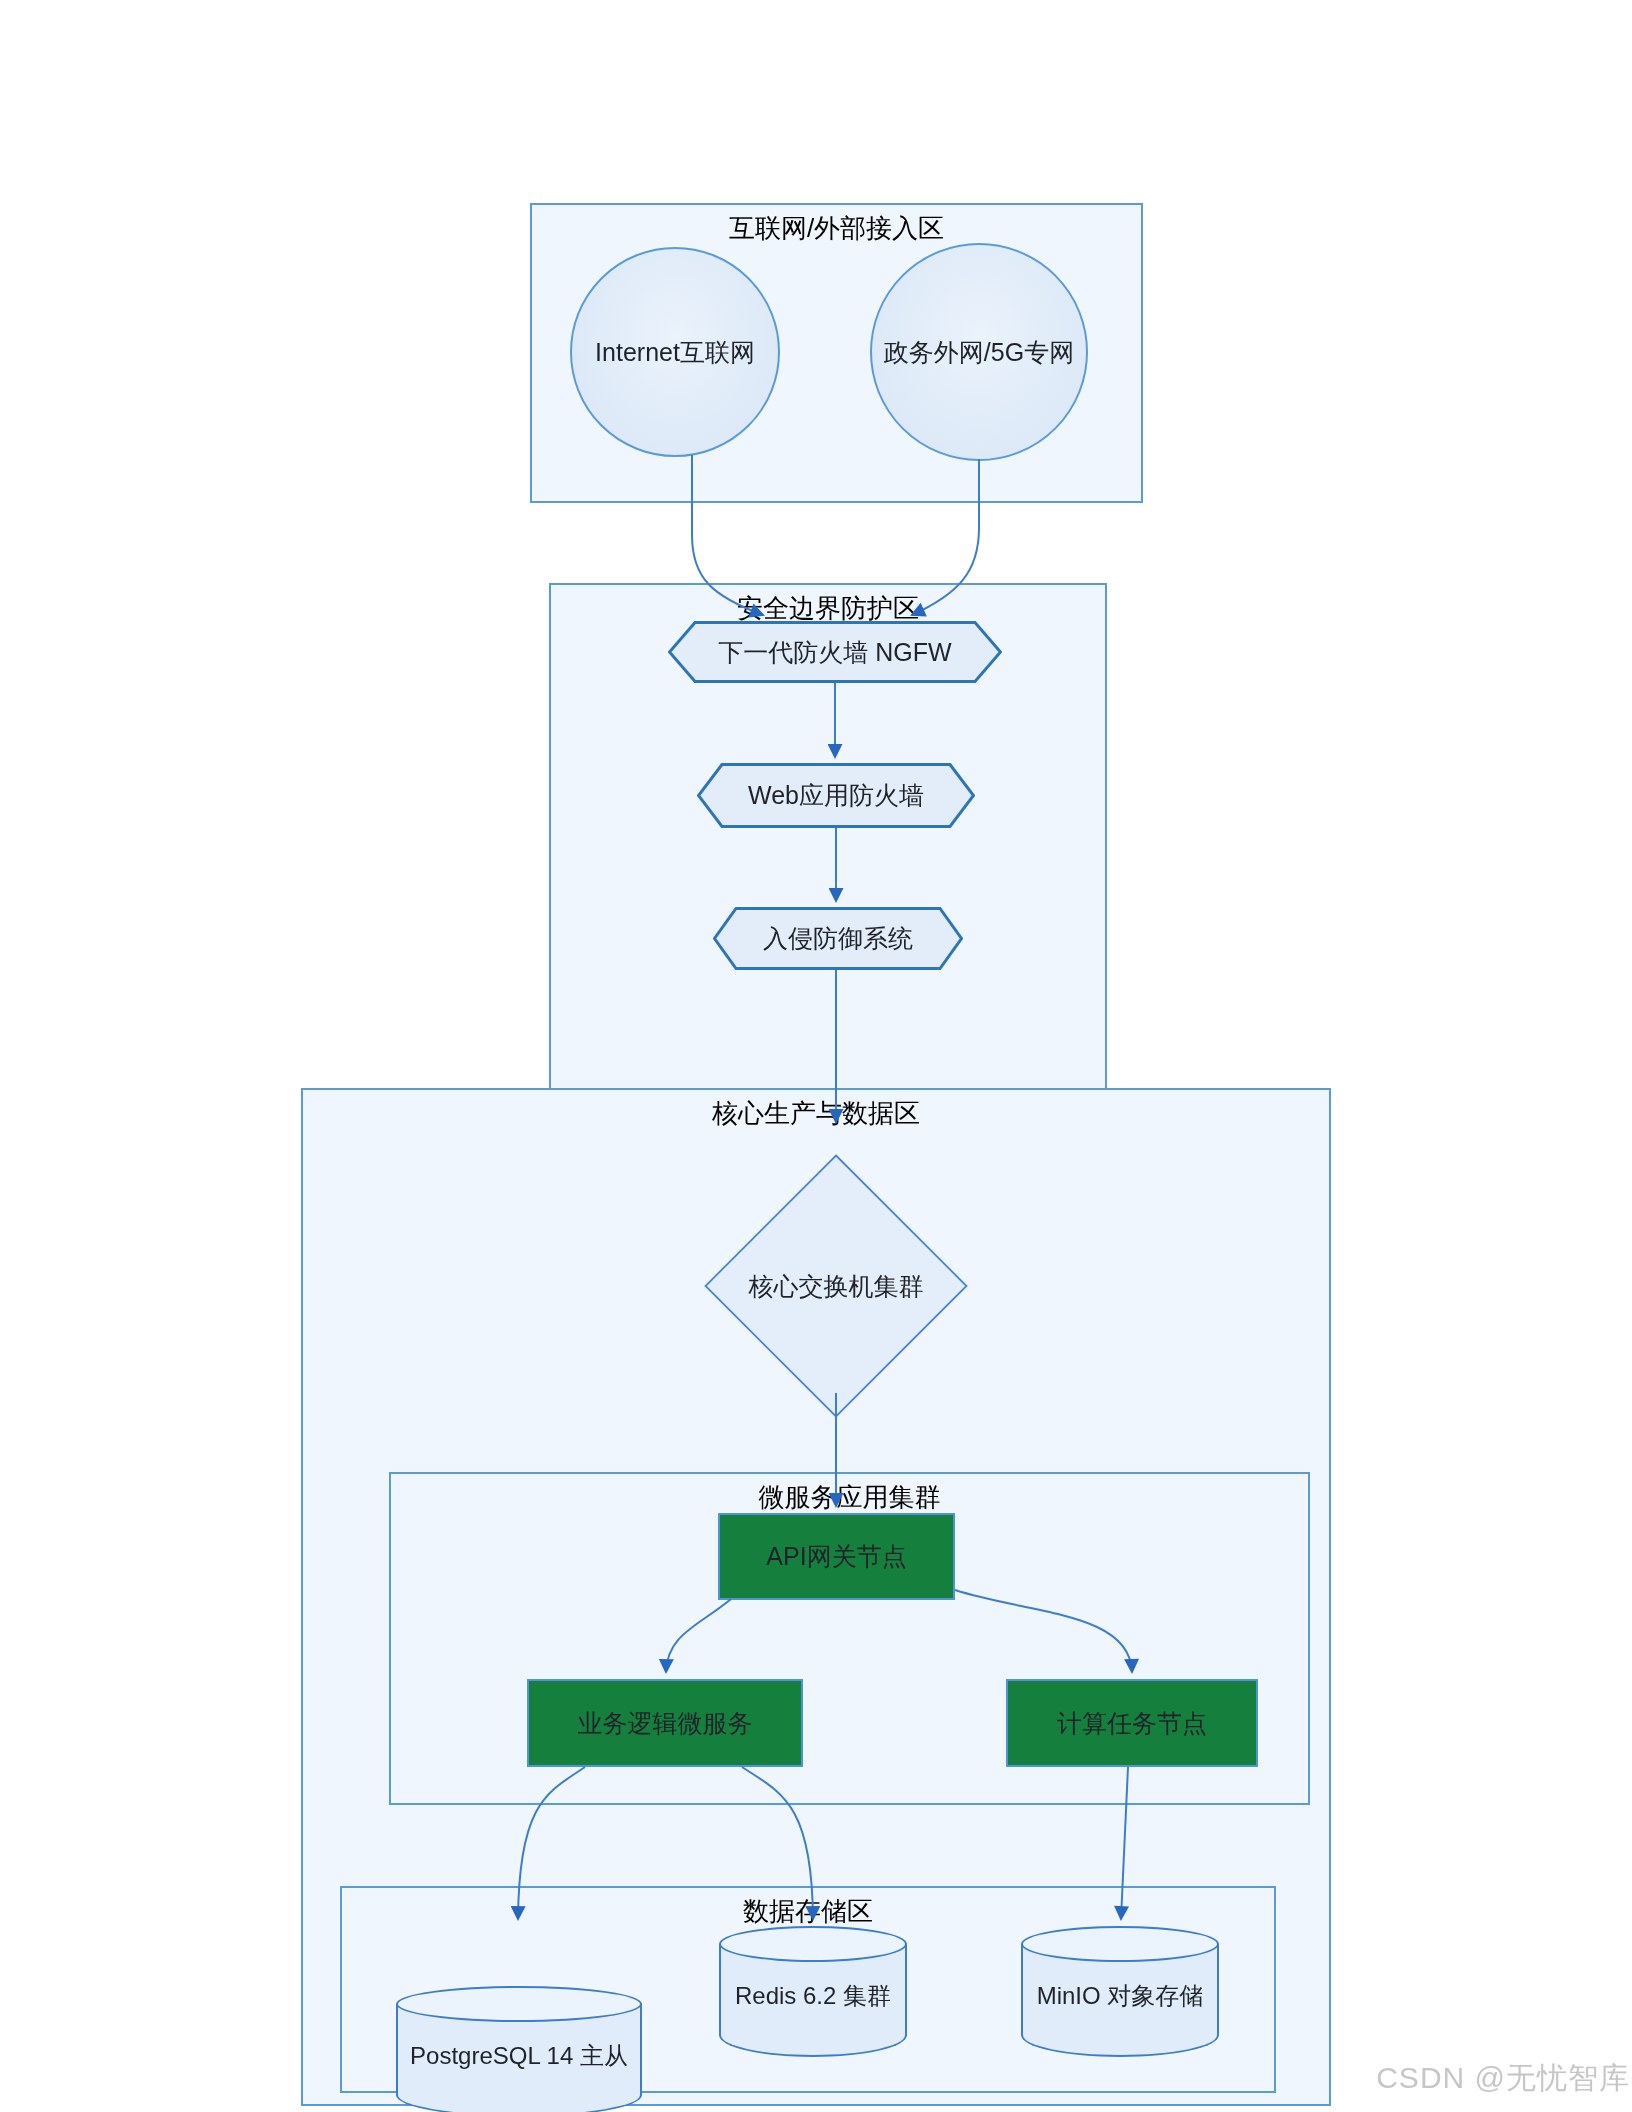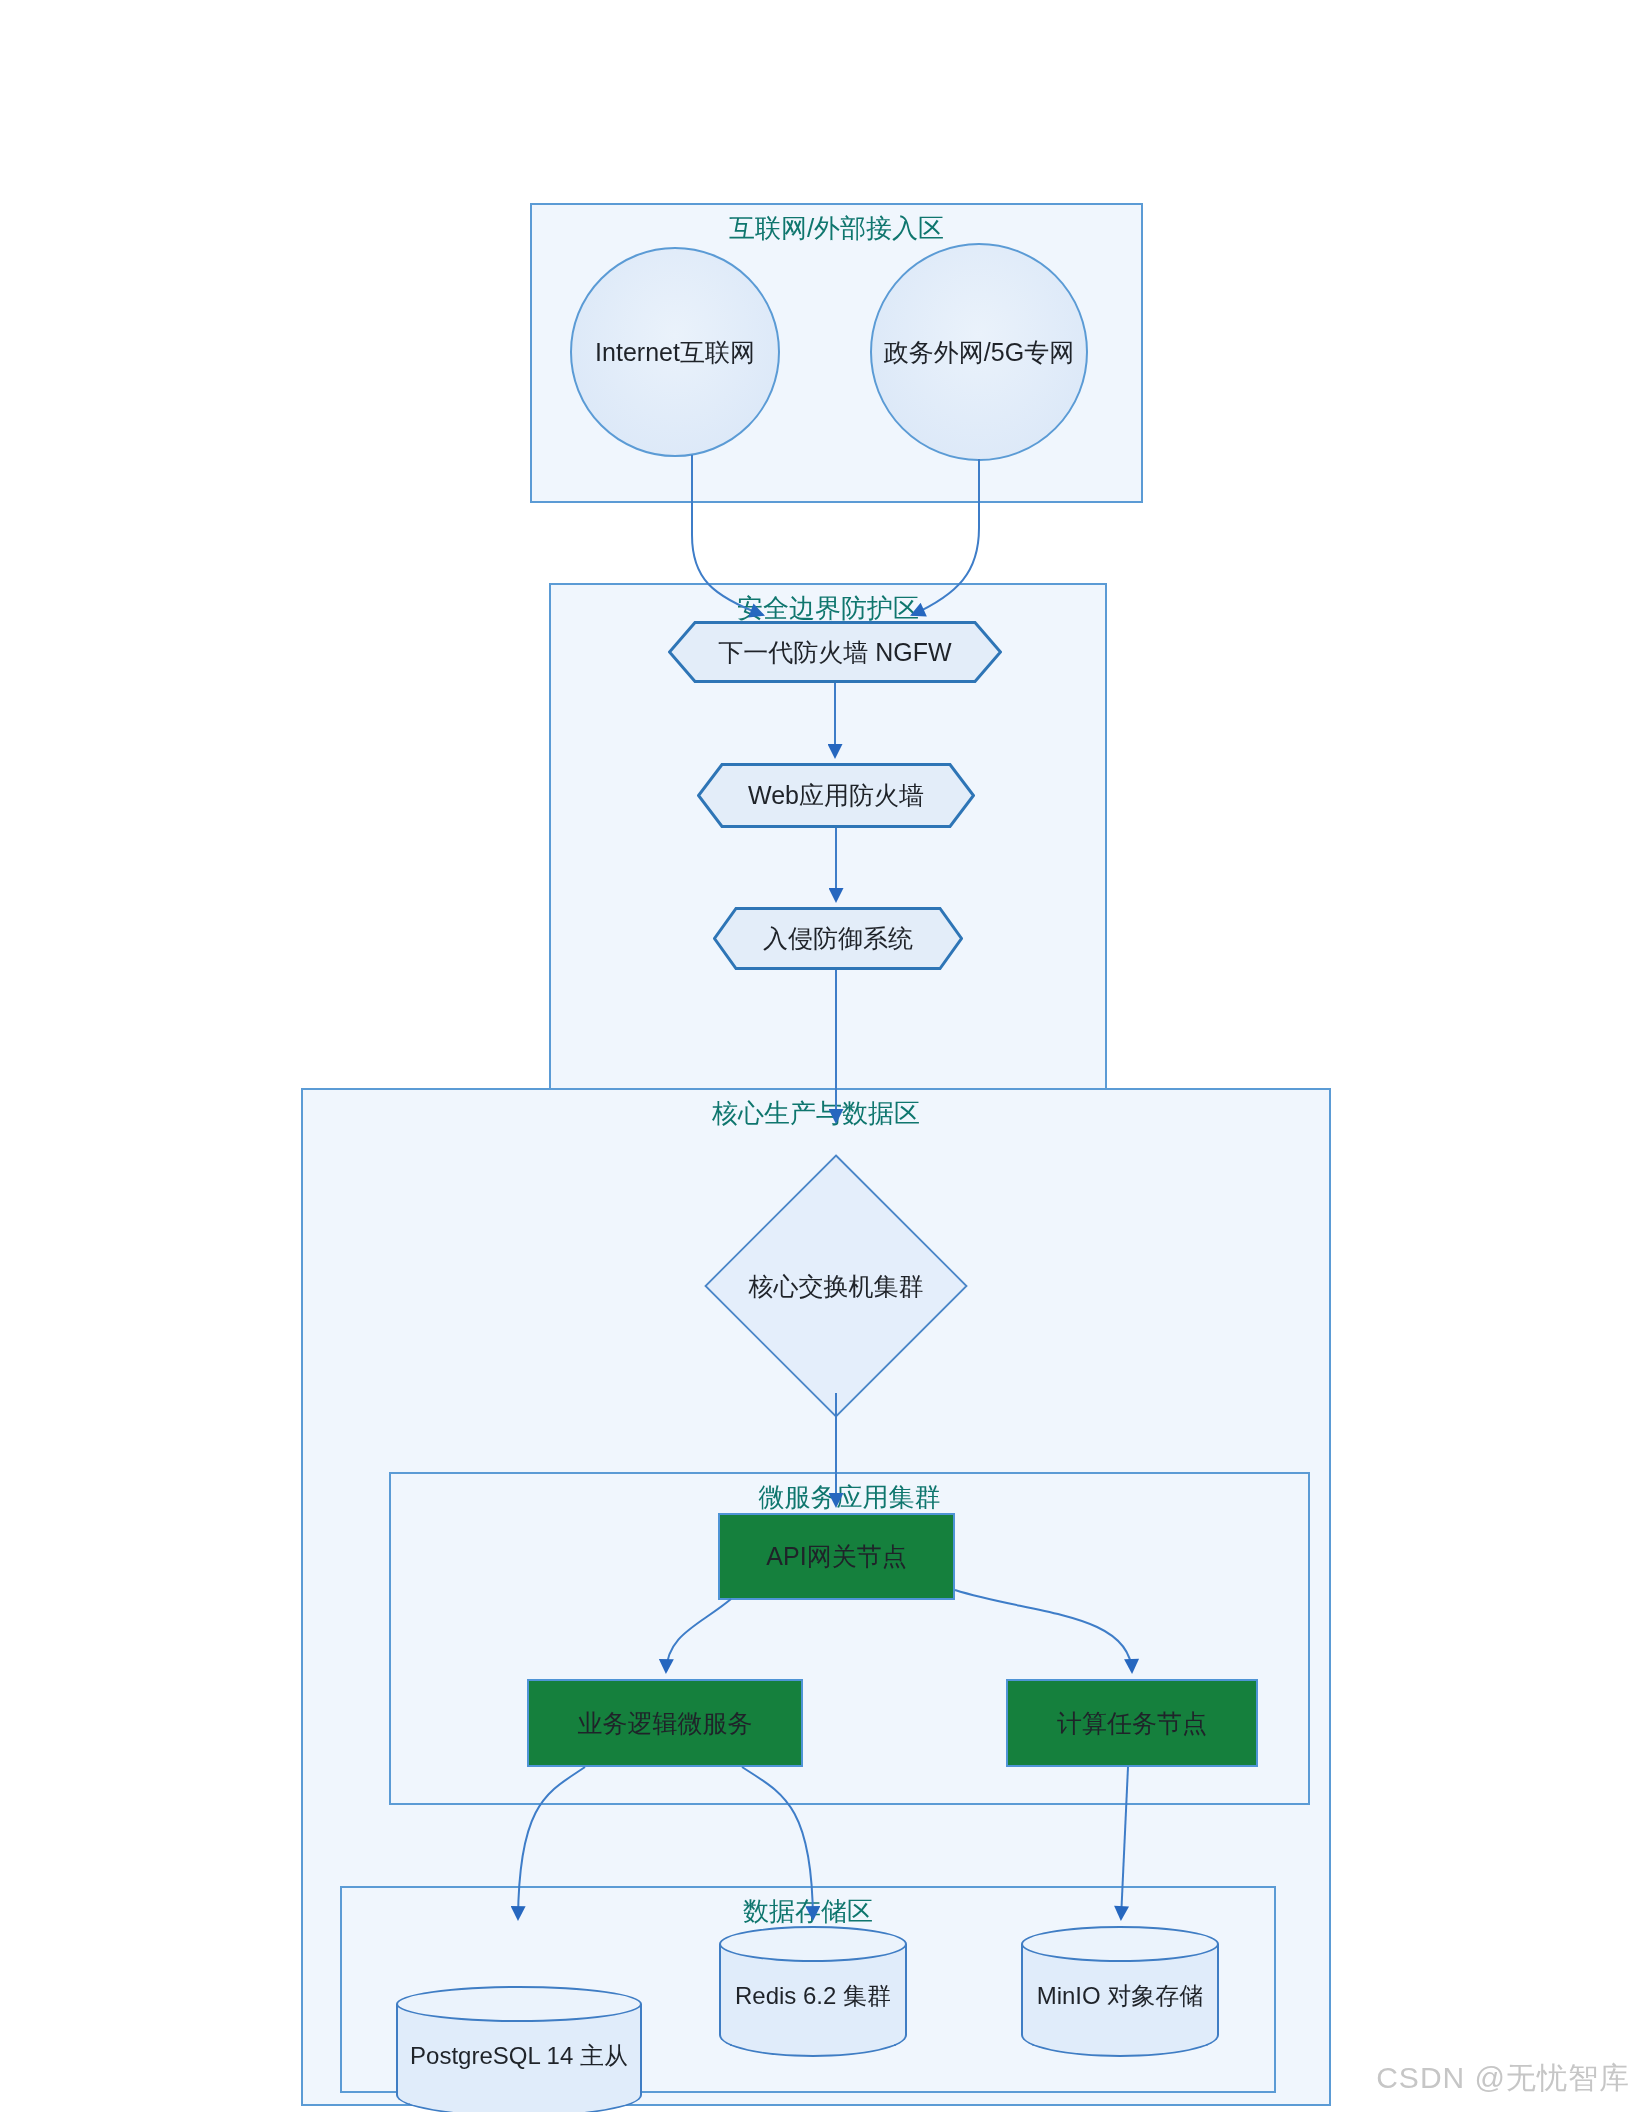--- a/index.html
+++ b/index.html
@@ -4,21 +4,21 @@
 <style>
   html,body{margin:0;padding:0;}
   body{
     width:1632px;height:2112px;position:relative;background:#ffffff;
     font-family:"Liberation Sans","DejaVu Sans",sans-serif;color:#1f2329;
     overflow:hidden;
   }
   
   .zone{position:absolute;background:#f0f6fd;border:2px solid #5b9bd5;box-sizing:border-box;}
   .zone-title{position:absolute;top:7px;left:0;right:0;text-align:center;
-              font-size:26px;line-height:32px;color:#0f766e;white-space:nowrap;}
+              font-size:26px;line-height:32px;color:#000000;white-space:nowrap;}
   #zone-external{left:530px;top:203px;width:613px;height:300px;}
   #zone-security{left:549px;top:583px;width:558px;height:541px;padding-left:24px;}
   #zone-core{left:301px;top:1088px;width:1030px;height:1018px;}
   #zone-micro{left:389px;top:1472px;width:921px;height:333px;}
   #zone-storage{left:340px;top:1886px;width:936px;height:207px;}
 
   
   .node{position:absolute;display:flex;align-items:center;justify-content:center;
         font-size:25px;text-align:center;box-sizing:border-box;white-space:nowrap;}
   .node .label{position:relative;z-index:2;}

